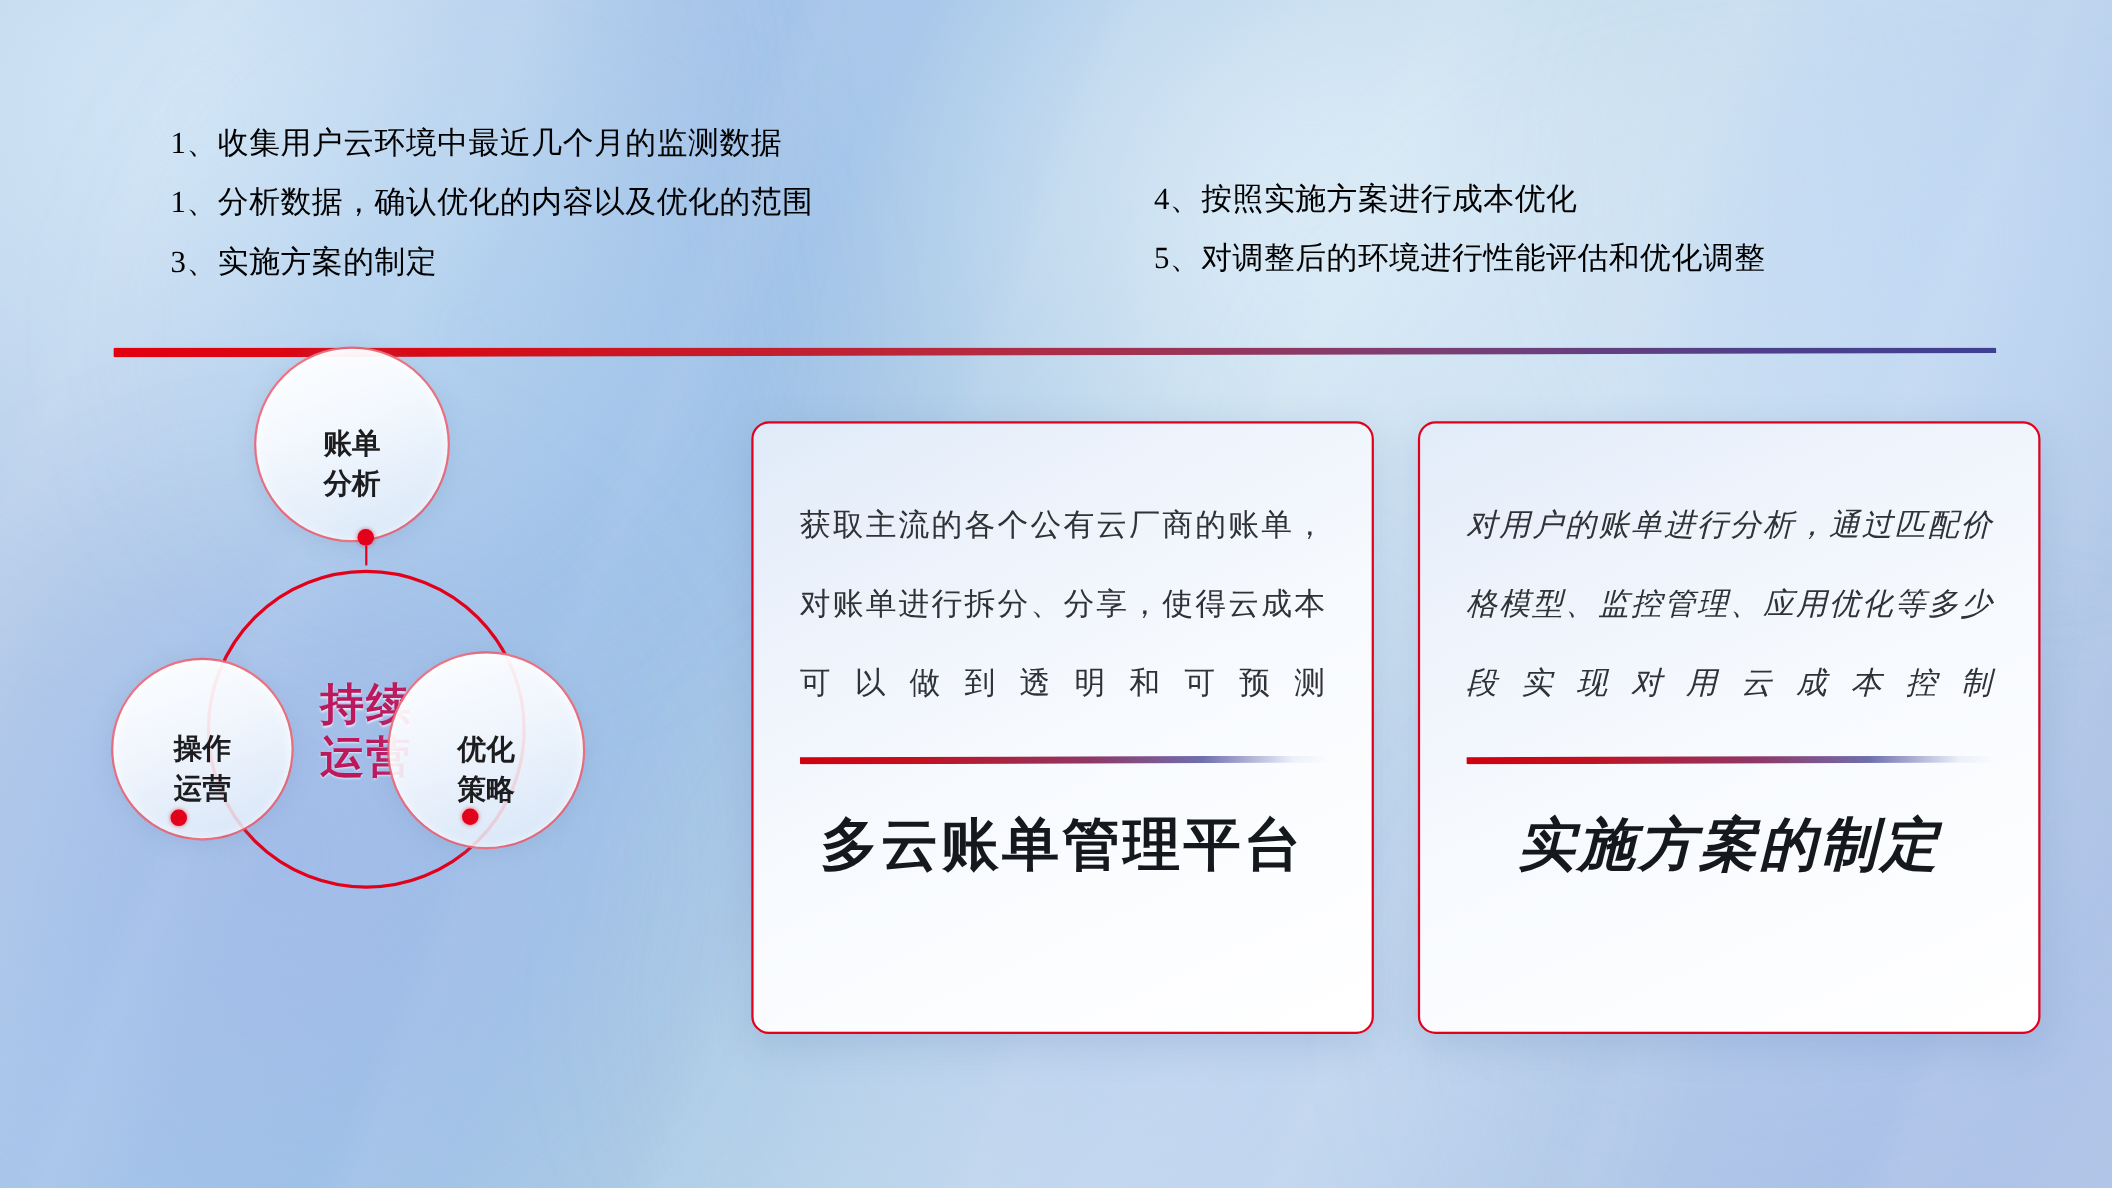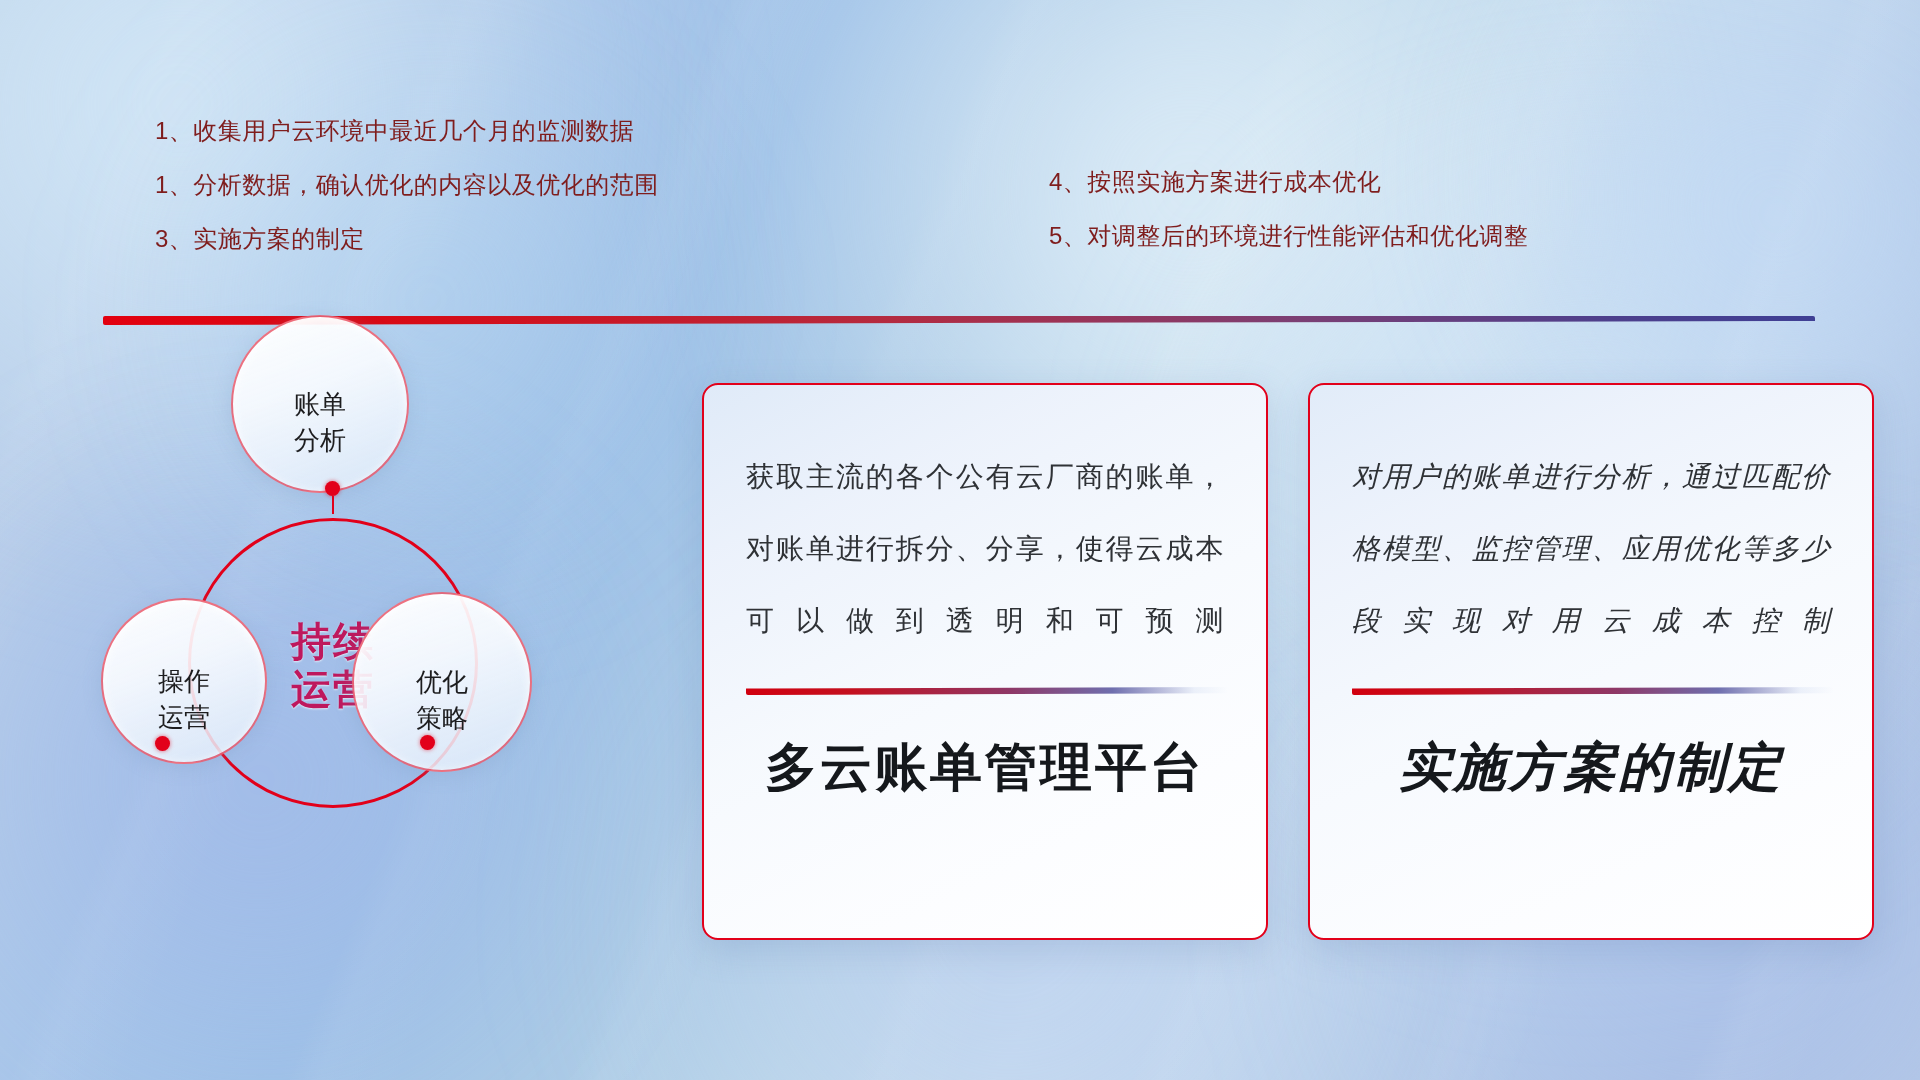--- a/index.html
+++ b/index.html
@@ -52,26 +52,26 @@
        rgba(255,255,255,0) 0px, rgba(255,255,255,0) 150px,
        rgba(255,255,255,.16) 180px, rgba(255,255,255,0) 260px);
   }
 
   
   .lists{ position:absolute; left:0; top:0; width:1920px; }
   .col{ position:absolute; }
   .col-left{ left:155px; top:104px; }
   .col-right{ left:1005px; top:155px;margin-left:44px; }
   .li{
-    font-size:24px;
+    font-size:28px;
     line-height:54px;
-    color:#7f1d1d;
+    color:#000000;
     letter-spacing:.5px;
     white-space:nowrap;
-    font-family:Liberation Sans, sans-serif;
+    font-family:Liberation Serif, serif;
   }
 
   
   .rule{
     position:absolute; left:103px; top:316px; width:1712px; height:9px;
     background:linear-gradient(90deg,#e2000f 0%, #d70b16 18%, #b62a3e 45%, #7b3f74 70%, #4d3f8c 88%, #3f3f94 100%);
     clip-path:polygon(0 0, 100% 0, 100% 55%, 0 100%);
     border-radius:2px;
   }
 
@@ -83,21 +83,21 @@
   }
   .big-ring{ left:88px; top:178px; width:290px; height:290px; }
   .bubble{
     position:absolute; border-radius:50%;
     border:2px solid rgba(226,0,26,.55);
     background:linear-gradient(160deg, rgba(255,255,255,.97) 0%, rgba(250,252,255,.90) 40%, rgba(224,236,250,.82) 100%);
     box-shadow:0 4px 18px rgba(120,150,190,.25), inset 0 2px 10px rgba(255,255,255,.9);
     display:flex; align-items:center; justify-content:center; text-align:center;
   }
   .bubble .lbl{
-    font-size:26px; font-weight:400; color:#1d1d1f; line-height:36px;
+    font-size:26px; font-weight:700; color:#1d1d1f; line-height:36px;
     font-family:"DejaVu Sans","Liberation Sans",sans-serif;
     margin-top:36px;
   }
   .bub-top{ left:131px; top:-25px; width:178px; height:178px; }
   .bub-left{ left:1px; top:258px; width:166px; height:166px; }
   .bub-right{ left:252px; top:252px; width:180px; height:180px; }
 
   .dot{ position:absolute; width:15px; height:15px; border-radius:50%;
         background:#e2001a; box-shadow:0 0 4px rgba(226,0,26,.6); }
   .dot-top{ left:225px; top:141px; }
@@ -123,21 +123,20 @@
     border-radius:16px;
     background:
       linear-gradient(155deg,
         rgba(226,236,249,.96) 0%,
         rgba(238,243,252,.97) 22%,
         rgba(247,250,254,.98) 48%,
         rgba(252,253,255,.99) 72%,
         rgba(255,255,255,1) 100%);
     box-shadow:0 10px 34px rgba(90,125,175,.22);
     overflow:hidden;
-    margin-left:19px;
   }
   .card-1{ left:683px; }
   .card-2{ left:1289px;font-style:italic; }
   .card-inner{ position:absolute; inset:0; padding:56px 42px 0 42px;
                display:flex; flex-direction:column; }
   .card-body{
     font-size:28px; line-height:72px; color:#2f3236; letter-spacing:.5px;
     font-family:"DejaVu Sans","Liberation Sans",sans-serif;
     text-align:justify; text-align-last:justify;
   }

